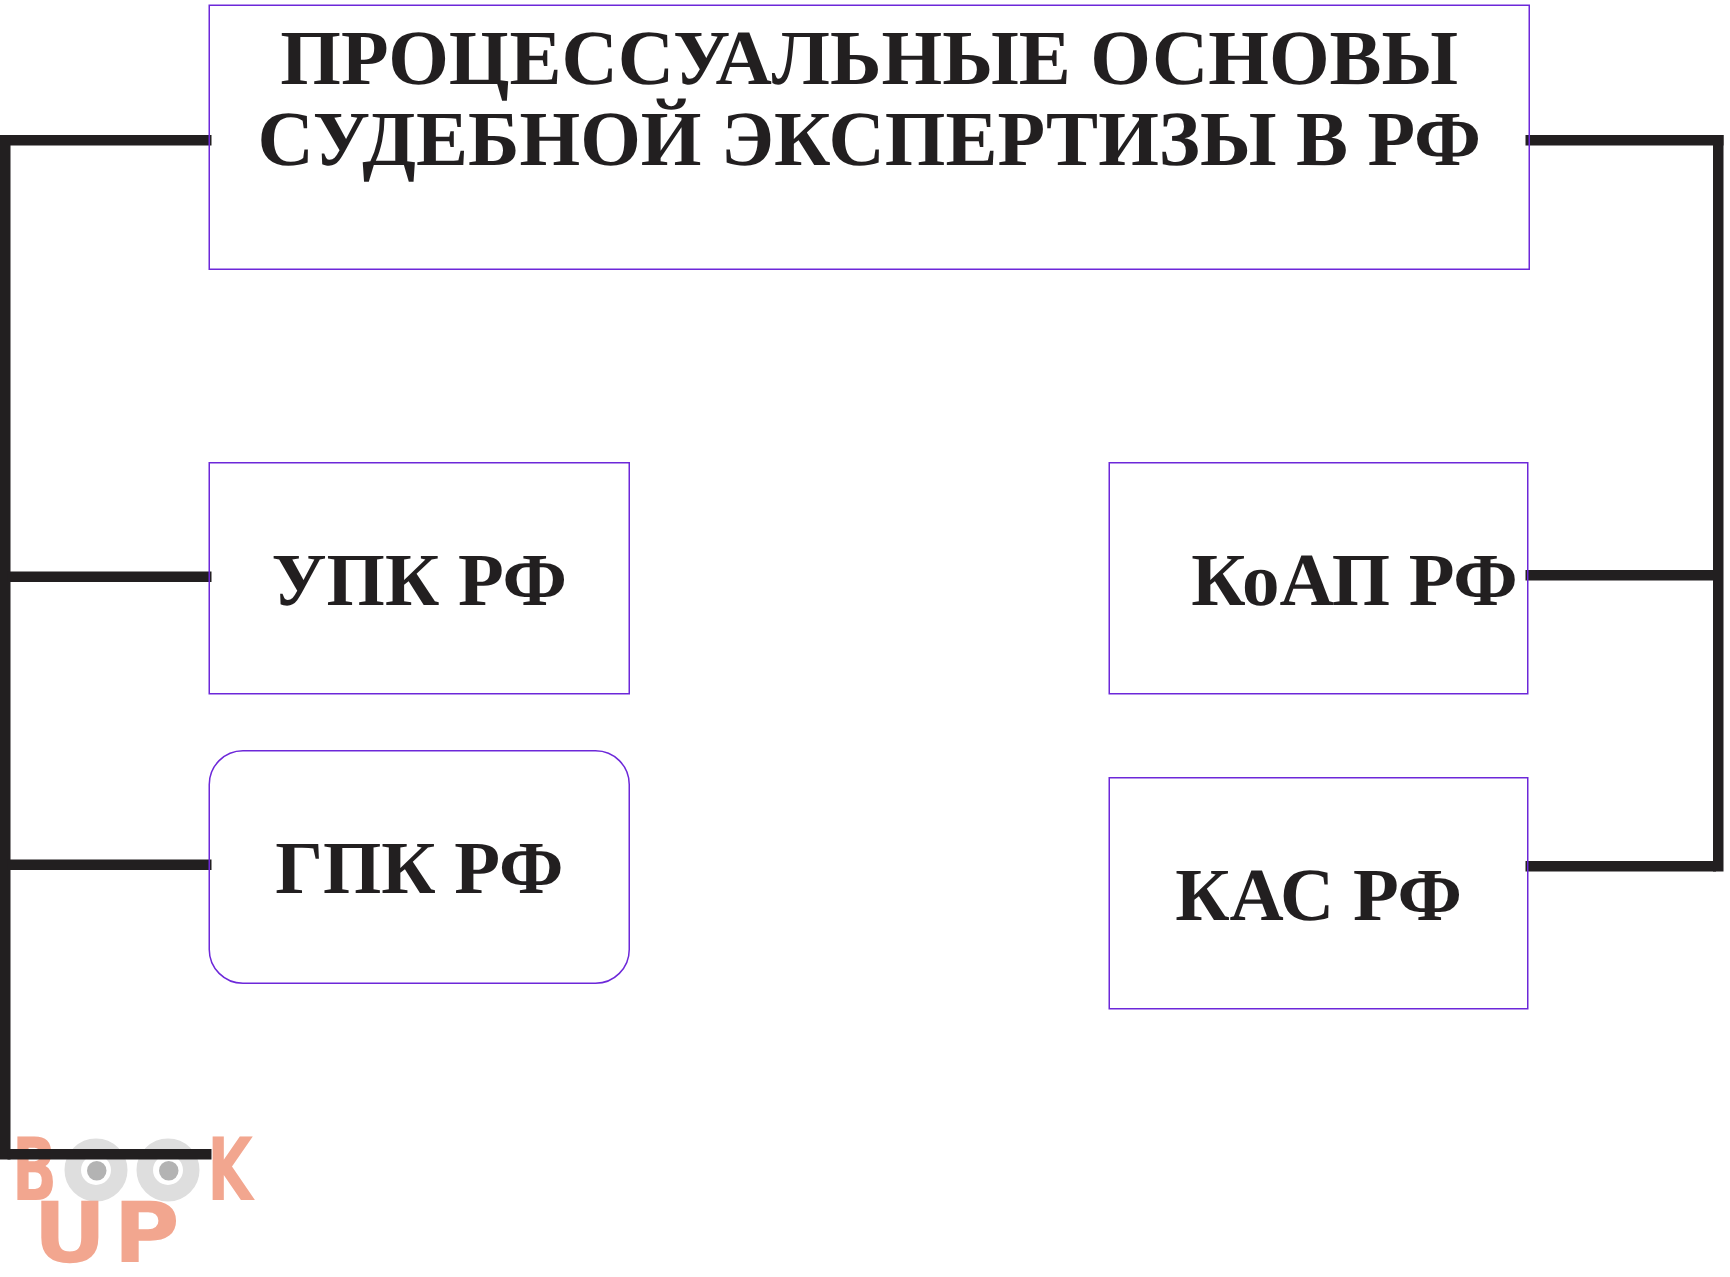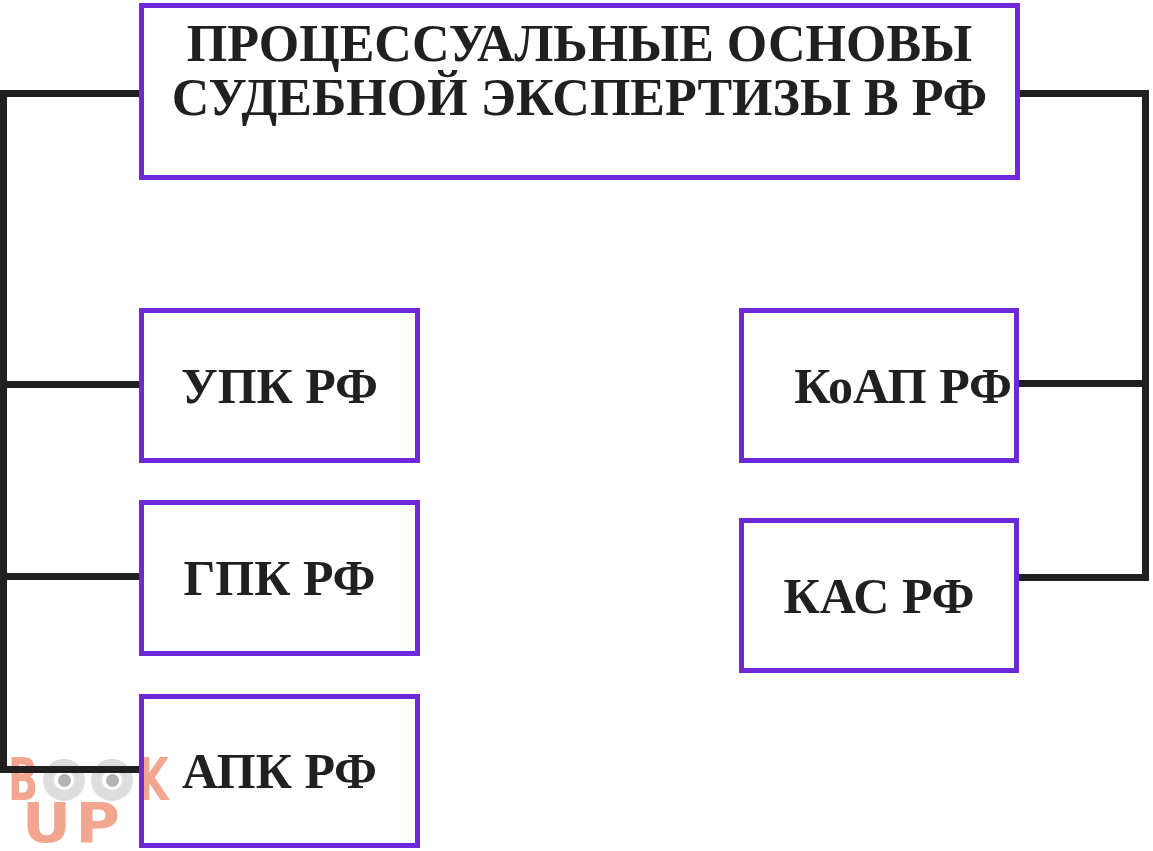--- a/index.html
+++ b/index.html
@@ -14,21 +14,21 @@
     background: #ffffff;
     overflow: hidden;
     font-family: "Liberation Serif", serif;
     color: #221f20;
   }
 
   
   .dbox {
     position: absolute;
     box-sizing: border-box;
-    border: 5px solid #6d28d9;
+    border: 1px solid #6d28d9;
     background: transparent;
     display: flex;
     align-items: center;
     justify-content: center;
     text-align: center;
     z-index: 3;
   }
   .title-box {
     left: 139px; top: 3px;
     width: 881px; height: 177px;
@@ -44,21 +44,21 @@
   .title-text span { display: block; }
 
   .node-label {
     font-weight: bold;
     font-size: 50px;
     line-height: 52px;
     white-space: nowrap;
   }
 
   .box-upk  { left: 139px; top: 308px; width: 281px; height: 155px; justify-content: center; }
-  .box-gpk  { left: 139px; top: 500px; width: 281px; height: 156px; }
+  .box-gpk  { left: 139px; top: 500px; width: 281px; height: 156px; border-radius: 23px; }
   .box-apk  { left: 139px; top: 694px; width: 281px; height: 154px; }
   .box-koap { left: 739px; top: 308px; width: 280px; height: 155px; padding-left: 48px; }
   .box-kas  { left: 739px; top: 500px; width: 280px; height: 155px; margin-top: 18px; }
 
   
   .line {
     position: absolute;
     background: #221f20;
     z-index: 2;
   }
@@ -161,23 +161,20 @@
       <span>СУДЕБНОЙ ЭКСПЕРТИЗЫ В РФ</span>
     </div>
   </div>
 
   <div class="dbox box-upk">
     <span class="node-label">УПК РФ</span>
   </div>
   <div class="dbox box-gpk">
     <span class="node-label">ГПК РФ</span>
   </div>
-  <div class="dbox box-apk">
-    <span class="node-label">АПК РФ</span>
-  </div>
 
   <div class="dbox box-koap">
     <span class="node-label">КоАП РФ</span>
   </div>
   <div class="dbox box-kas">
     <span class="node-label">КАС РФ</span>
   </div>
 
 </div>
 

